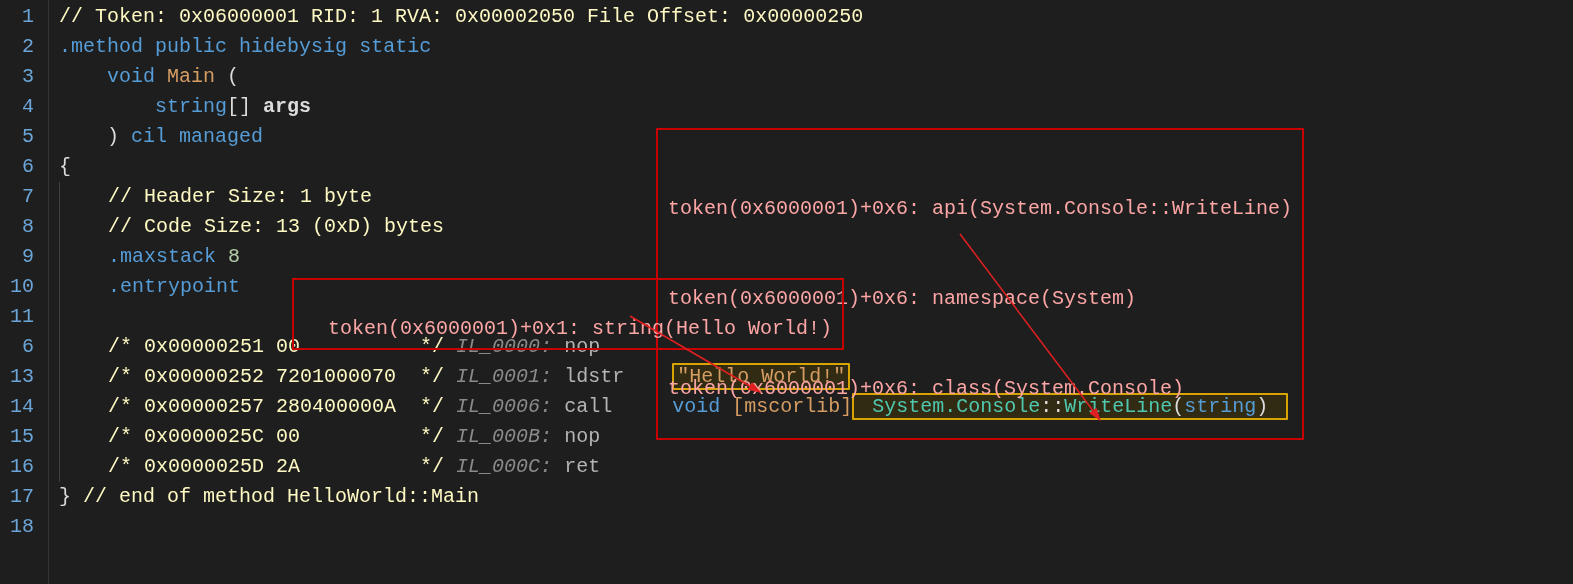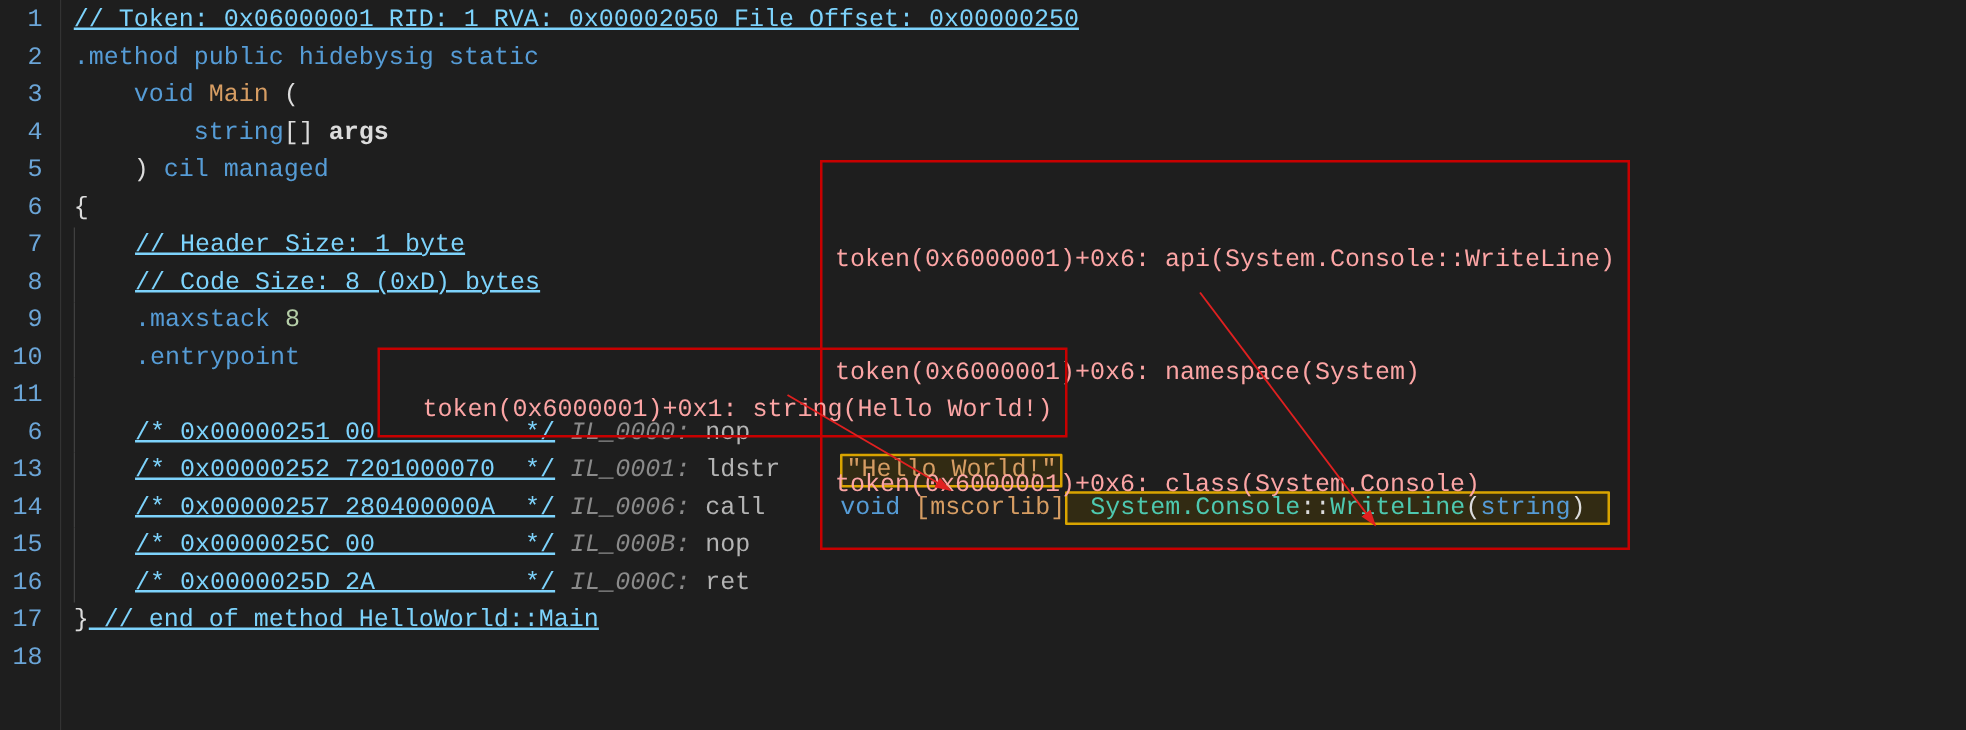--- a/index.html
+++ b/index.html
@@ -30,21 +30,21 @@
   .gutter div, .code-lines .line {
     height: 30px;
     line-height: 30px;
     white-space: pre;
   }
   .code-lines {
     padding: 2px 0 2px 10px;
     position: relative;
   }
   
-  .c-comment   { color: #7dd3fc; text-decoration: underline; }
+  .c-comment   { color: #fef9c3; }
   .c-keyword   { color: #569cd6; }
   .c-type      { color: #569cd6; }
   .c-name      { color: #d69d63; }
   .c-white     { color: #dcdcdc; }
   .c-il        { color: #8a8a8a; font-style: italic; }
   .c-op        { color: #b4b4b4; }
   .c-str       { color: #d69d63; }
   .c-ns        { color: #4ec9b0; }
   .c-method    { color: #4ec9b0; }
   .c-lib       { color: #d69d63; }
@@ -122,21 +122,21 @@
     <div class="line">    <span class="c-type">void</span> <span class="c-name">Main</span><span class="c-white"> (</span></div>
 
     <div class="line">        <span class="c-type">string</span><span class="c-white">[]</span> <span class="c-white" style="font-weight:bold">args</span></div>
 
     <div class="line">    <span class="c-white">) </span><span class="c-keyword">cil managed</span></div>
 
     <div class="line"><span class="c-white">{</span></div>
 
     <div class="line"><span class="indent-guide"></span>    <span class="c-comment">// Header Size: 1 byte</span></div>
 
-    <div class="line"><span class="indent-guide"></span>    <span class="c-comment">// Code Size: 8 (0xD) bytes</span></div>
+    <div class="line"><span class="indent-guide"></span>    <span class="c-comment">// Code Size: 13 (0xD) bytes</span></div>
 
     <div class="line"><span class="indent-guide"></span>    <span class="c-keyword">.maxstack</span> <span class="c-num">8</span></div>
 
     <div class="line"><span class="indent-guide"></span>    <span class="c-keyword">.entrypoint</span></div>
 
     <div class="line"><span class="indent-guide"></span></div>
 
     <div class="line"><span class="indent-guide"></span>    <span class="c-comment">/* 0x00000251 00          */</span> <span class="c-il">IL_0000:</span> <span class="c-op">nop</span></div>
 
     <div class="line"><span class="indent-guide"></span>    <span class="c-comment">/* 0x00000252 7201000070  */</span> <span class="c-il">IL_0001:</span> <span class="c-op">ldstr</span>    <span class="hl1"><span class="c-str">"Hello World!"</span></span></div>
@@ -152,21 +152,21 @@
     <div class="line"></div>
   </div>
 </div>
 
 <div class="annot" style="left:656px; top:128px;">
   <div>token(0x6000001)+0x6: api(System.Console::WriteLine)</div>
   <div>token(0x6000001)+0x6: namespace(System)</div>
   <div>token(0x6000001)+0x6: class(System.Console)</div>
 </div>
 
-<div class="annot" style="left:292px; top:278px;margin-left:10px;">
+<div class="annot" style="left:292px; top:278px;">
   <span>token(0x6000001)+0x1: string(Hello World!)</span>
 </div>
 
 <svg class="arrows">
   <defs>
     <marker id="ah" markerWidth="10" markerHeight="10" refX="8" refY="3" orient="auto">
       <path d="M0,0 L9,3 L0,6 Z" fill="#e02020"></path>
     </marker>
   </defs>
 

